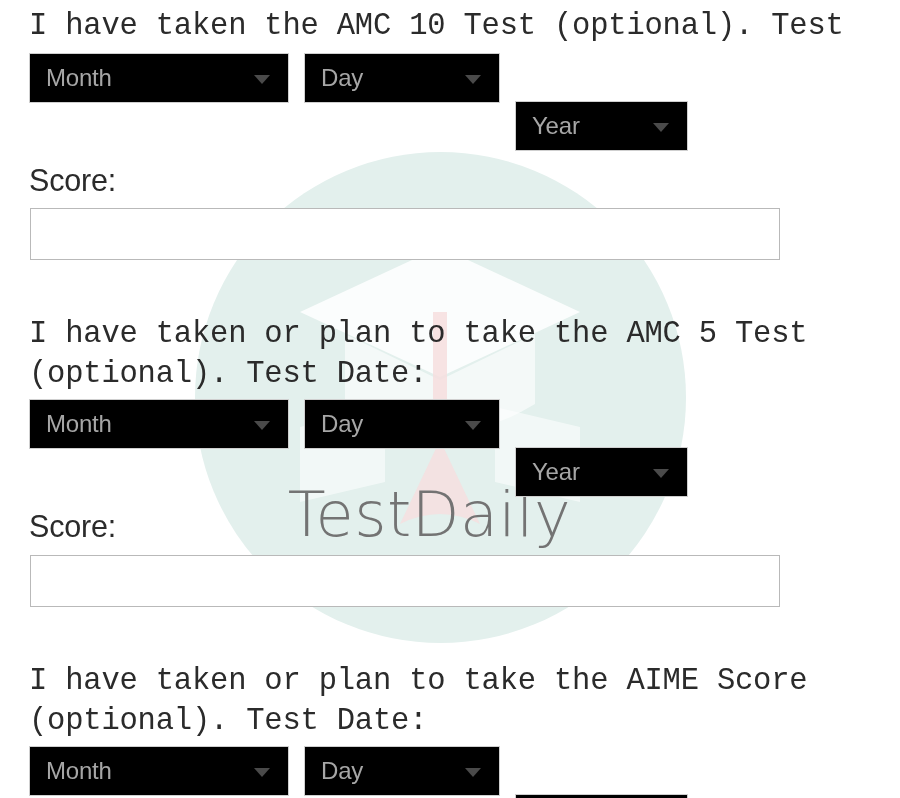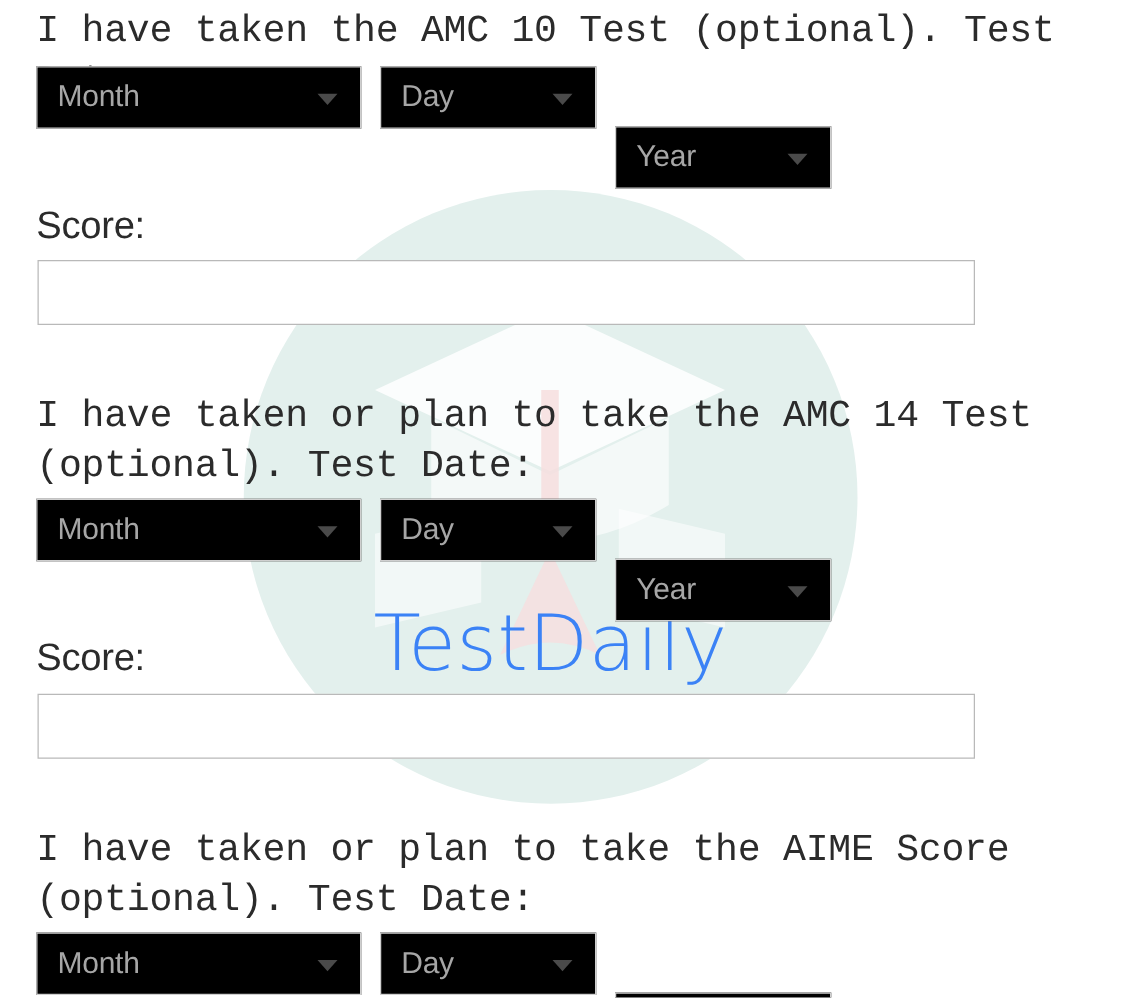--- a/index.html
+++ b/index.html
@@ -33,29 +33,29 @@
     position: absolute;
     left: 195px;
     top: 152px;
     width: 491px;
     height: 491px;
     z-index: 1;
     pointer-events: none;
   }
   #watermark-text {
     position: absolute;
-    left: 195px;
+    left: 184px;
     top: 484px;
     width: 491px;
     text-align: center;
     font-family: "DejaVu Sans", sans-serif;
     font-size: 62px;
     font-weight: 300;
     letter-spacing: 0.5px;
-    color: #3b82f6;
+    color: #737373;
     z-index: 2;
     pointer-events: none;
     line-height: 1;
   }
 
   
   #form {
     position: relative;
     z-index: 3;
   }
@@ -91,21 +91,21 @@
     position: relative;
     height: 50px;
     box-sizing: border-box;
     border: 1px solid #cfcfcf;
     background: #000000;
     display: flex;
     align-items: center;
     cursor: pointer;
   }
   .select-box.month { width: 260px; }
-  .select-box.day   { width: 173px; }
+  .select-box.day   { width: 196px; }
   .select-box.year  { width: 173px; margin-top: 48px; }
 
   .select-text {
     font-size: 24px;
     color: #a6a6a6;
     padding-left: 16px;
     letter-spacing: -0.2px;
     line-height: 1;
     user-select: none;
   }
@@ -174,21 +174,21 @@
     <div class="select-box year">
       <span class="select-text">Year</span>
       <span class="caret"></span>
     </div>
   </div>
 
   <div class="sublabel" style="top:160px;">Score:</div>
 
   <input class="text-input" style="top: 208px;" type="text" value="" placeholder="">
 
-  <div class="question" style="top:314px; width:830px;">I have taken or plan to take the AMC 14 Test (optional). Test Date:</div>
+  <div class="question" style="top:314px; width:830px;">I have taken or plan to take the AMC 5 Test (optional). Test Date:</div>
 
   <div class="date-row" style="top:399px;">
     <div class="select-box month">
       <span class="select-text">Month</span>
       <span class="caret"></span>
     </div>
     <div class="select-box day">
       <span class="select-text">Day</span>
       <span class="caret"></span>
     </div>

